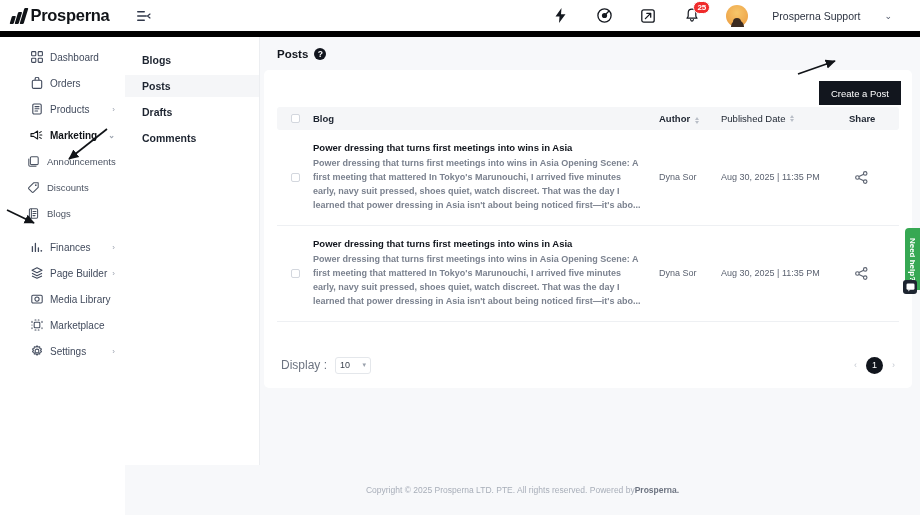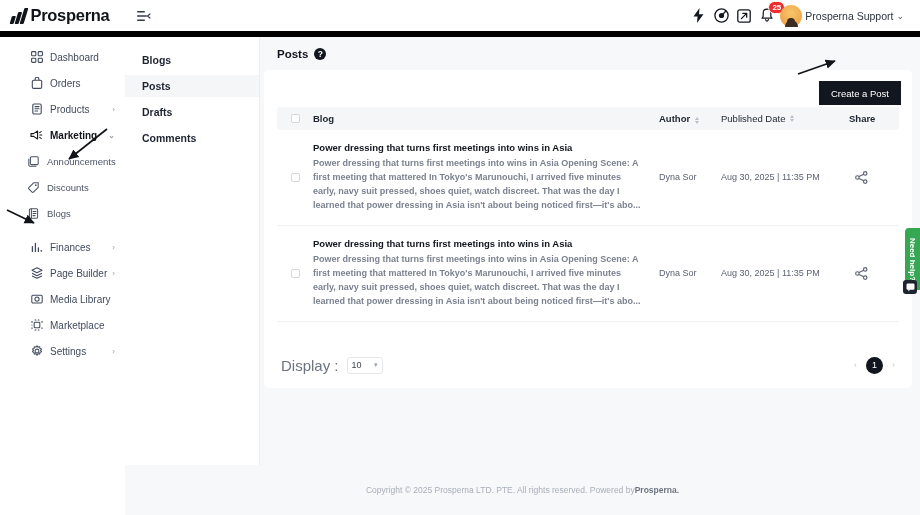--- a/index.html
+++ b/index.html
@@ -19,21 +19,21 @@
   }
   .logo-zone { width: 125px; height: 37px; display: flex; align-items: center; padding-left: 12px; }
   .logo-mark { display: flex; align-items: flex-end; gap: 1.5px; margin-right: 5px; transform: skewX(-17deg); }
   .logo-mark i { display: block; width: 3.5px; background: #111418; border-radius: 1px; }
   .logo-mark i:nth-child(1) { height: 8px; }
   .logo-mark i:nth-child(2) { height: 12px; }
   .logo-mark i:nth-child(3) { height: 16px; }
   .logo-text { font-size: 16.5px; font-weight: 700; color: #111418; letter-spacing: -0.3px; }
 
   .collapse-btn { margin-left: 8px; width: 22px; height: 22px; display: flex; align-items: center; justify-content: center; cursor: pointer; }
-  .topbar-right { margin-left: auto; display: flex; align-items: center; gap: 3px; padding-right: 16px; }
+  .topbar-right { margin-left: auto; display: flex; align-items: center; gap: 24px; padding-right: 28px; }
   .ic-btn { width: 20px; height: 20px; display: flex; align-items: center; justify-content: center; cursor: pointer; position: relative; }
   .badge {
     position: absolute; top: -5px; right: -8px; min-width: 15px; height: 13px;
     background: #ef2b2b; color: #fff; border-radius: 7px; font-size: 8px;
     display: flex; align-items: center; justify-content: center; font-weight: 700;
     padding: 0 3px; border: 1.5px solid #fff;
   }
   .avatar {
     width: 22px; height: 22px; border-radius: 50%;
     background: radial-gradient(circle at 50% 35%, #f7c66a 0%, #efa94e 65%, #e8973a 100%);
@@ -119,21 +119,21 @@
   .post-title { font-size: 9.5px; font-weight: 700; color: #11151d; margin-bottom: 4px; }
   .post-excerpt { font-size: 9px; line-height: 1.55; color: #7b828f; padding-right: 16px; }
   .cell-author { width: 62px; font-size: 9px; color: #5b6270; }
   .cell-date { width: 128px; font-size: 9px; color: #5b6270; }
   .cell-share { width: 50px; display: flex; justify-content: flex-start; padding-left: 6px; cursor: pointer; }
 
   .tfoot {
     position: absolute; bottom: 0; left: 0; width: 648px; height: 46px;
     display: flex; align-items: center; padding: 0 17px;
   }
-  .display-label { font-size: 15px; color: #6d7481; margin-right: 8px; }
+  .display-label { font-size: 12px; color: #6d7481; margin-right: 8px; }
   .display-select {
     width: 36px; height: 17px; border: 1px solid #e4e7eb; border-radius: 3px;
     display: flex; align-items: center; justify-content: space-between;
     padding: 0 4px; font-size: 9px; color: #3c434f; cursor: pointer;
   }
   .pager { margin-left: auto; display: flex; align-items: center; gap: 9px; }
   .pg-arrow { font-size: 9px; color: #c3c8d0; cursor: pointer; }
   .pg-num {
     width: 17px; height: 17px; border-radius: 50%; background: #11151d; color: #fff;
     font-size: 9px; display: flex; align-items: center; justify-content: center; cursor: pointer;

